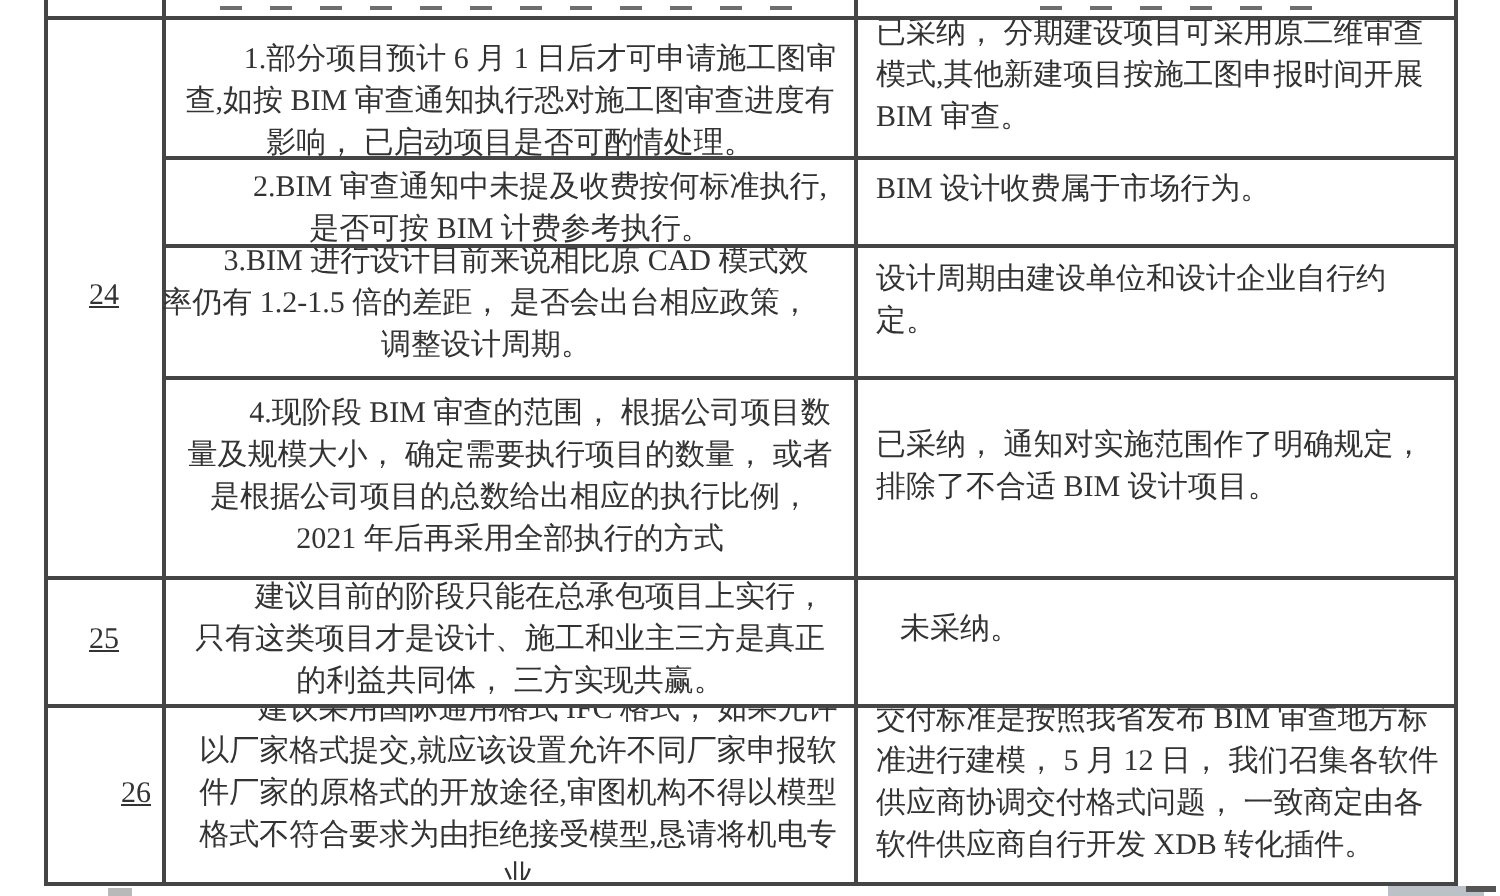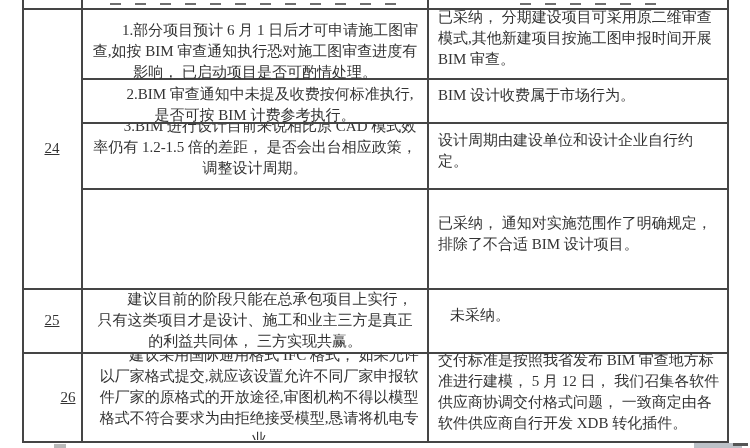--- a/index.html
+++ b/index.html
@@ -60,22 +60,25 @@
   <div class="cell num" style="left:24px;top:10px;width:56px;height:277px;">24</div>
   <div class="cell num" style="left:24px;top:290px;width:56px;height:61px;">25</div>
   <div class="cell num" style="left:40px;top:354px;width:56px;height:86px;">26</div>
 
   <div class="cell qcell" style="left:84px;top:10px;width:342px;height:83px;">
     <div class="txt">1.部分项目预计 6 月 1 日后才可申请施工图审查,如按 BIM 审查通知执行恐对施工图审查进度有影响， 已启动项目是否可酌情处理。</div>
   </div>
   <div class="cell qcell" style="left:84px;top:84px;width:342px;height:41px;">
     <div class="txt">2.BIM 审查通知中未提及收费按何标准执行,是否可按 BIM 计费参考执行。</div>
   </div>
-  <div class="cell qcell" style="left:84px;top:124px;width:342px;height:56px;justify-content:flex-end;">
+  <div class="cell qcell" style="left:72px;top:124px;width:342px;height:56px;">
     <div class="txt">3.BIM 进行设计目前来说相比原 CAD 模式效率仍有 1.2-1.5 倍的差距， 是否会出台相应政策， 调整设计周期。</div>
+  </div>
+  <div class="cell qcell" style="left:84px;top:190px;width:342px;height:97px;">
+    <div class="txt">4.现阶段 BIM 审查的范围， 根据公司项目数量及规模大小， 确定需要执行项目的数量， 或者是根据公司项目的总数给出相应的执行比例， 2021 年后再采用全部执行的方式</div>
   </div>
   <div class="cell qcell" style="left:84px;top:290px;width:342px;height:61px;justify-content:center;">
     <div class="txt">建议目前的阶段只能在总承包项目上实行， 只有这类项目才是设计、施工和业主三方是真正的利益共同体， 三方实现共赢。</div>
   </div>
   <div class="cell qcell" style="left:88px;top:354px;width:342px;height:86px;">
     <div class="txt">建议采用国际通用格式 IFC 格式， 如果允许以厂家格式提交,就应该设置允许不同厂家申报软件厂家的原格式的开放途径,审图机构不得以模型格式不符合要求为由拒绝接受模型,恳请将机电专业</div>
   </div>
 
   <div class="cell acell" style="left:430px;top:10px;width:296px;height:67px;">
     <div class="txt">已采纳， 分期建设项目可采用原二维审查模式,其他新建项目按施工图申报时间开展 BIM 审查。</div>

